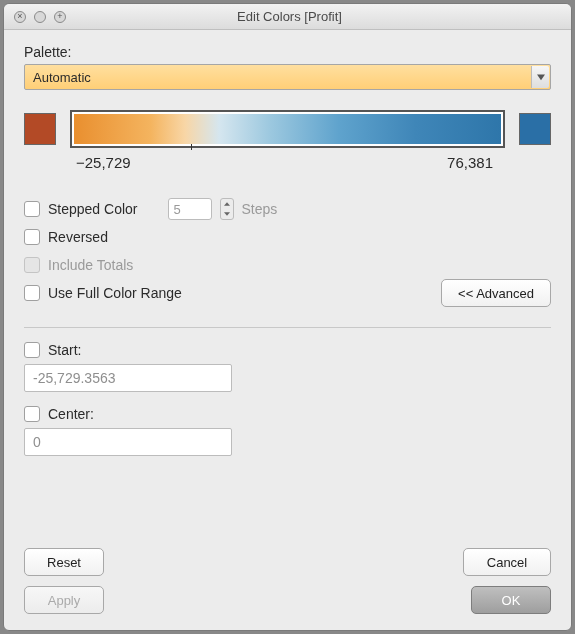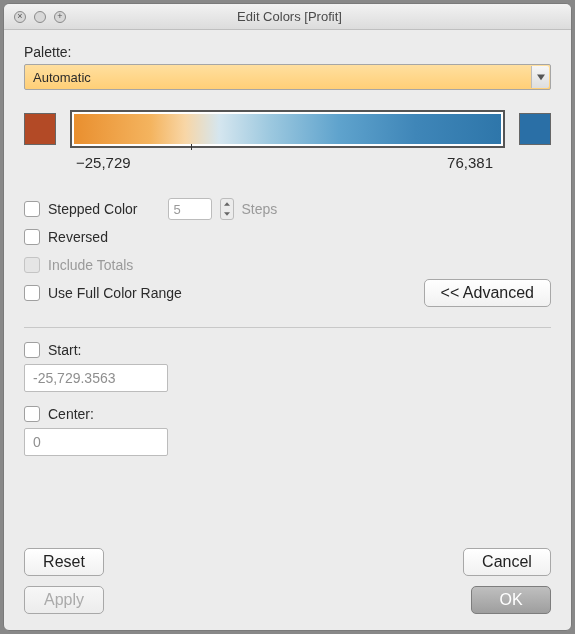--- a/index.html
+++ b/index.html
@@ -161,35 +161,35 @@
   .stepper div{flex:1;display:flex;align-items:center;justify-content:center;}
   .stepper svg{width:6px;height:4px;fill:#666;}
 
   .adv-row { display:flex; justify-content:flex-end; align-items:center; margin-top:-28px; }
   .btn {
     height: 28px;
     padding: 0 16px;
     border: 1px solid #a8a8a8;
     border-radius: 5px;
     background: linear-gradient(#ffffff,#f1f1f1);
-    font-size: 16px;
+    font-size: 13px;
     color: #222;
     display:inline-flex; align-items:center; justify-content:center;
     cursor: default;
   }
   .btn.disabled { color:#aaa; background:linear-gradient(#f7f7f7,#ececec); }
   .btn.primary { background: linear-gradient(#bfbfbf,#9e9e9e); color:#fff; border-color:#7d7d7d;}
 
   .divider { height:1px; background:#c8c8c8; margin: 20px 0 14px 0; }
 
   .pair { display:flex; gap: 63px; }
   .field { display:flex; flex-direction:column; gap:6px; }
   .field .toprow{display:flex;align-items:center;gap:8px;font-size:14px;}
   .txt {
-    width: 144px; height: 28px;
+    width: 208px; height: 28px;
     border: 1px solid #bcbcbc;
     border-radius: 2px;
     background: #fff;
     color: #8f8f8f;
     padding: 0 8px;
     font-size: 14px;
     display:flex; align-items:center;
   }
 
   .footer {

